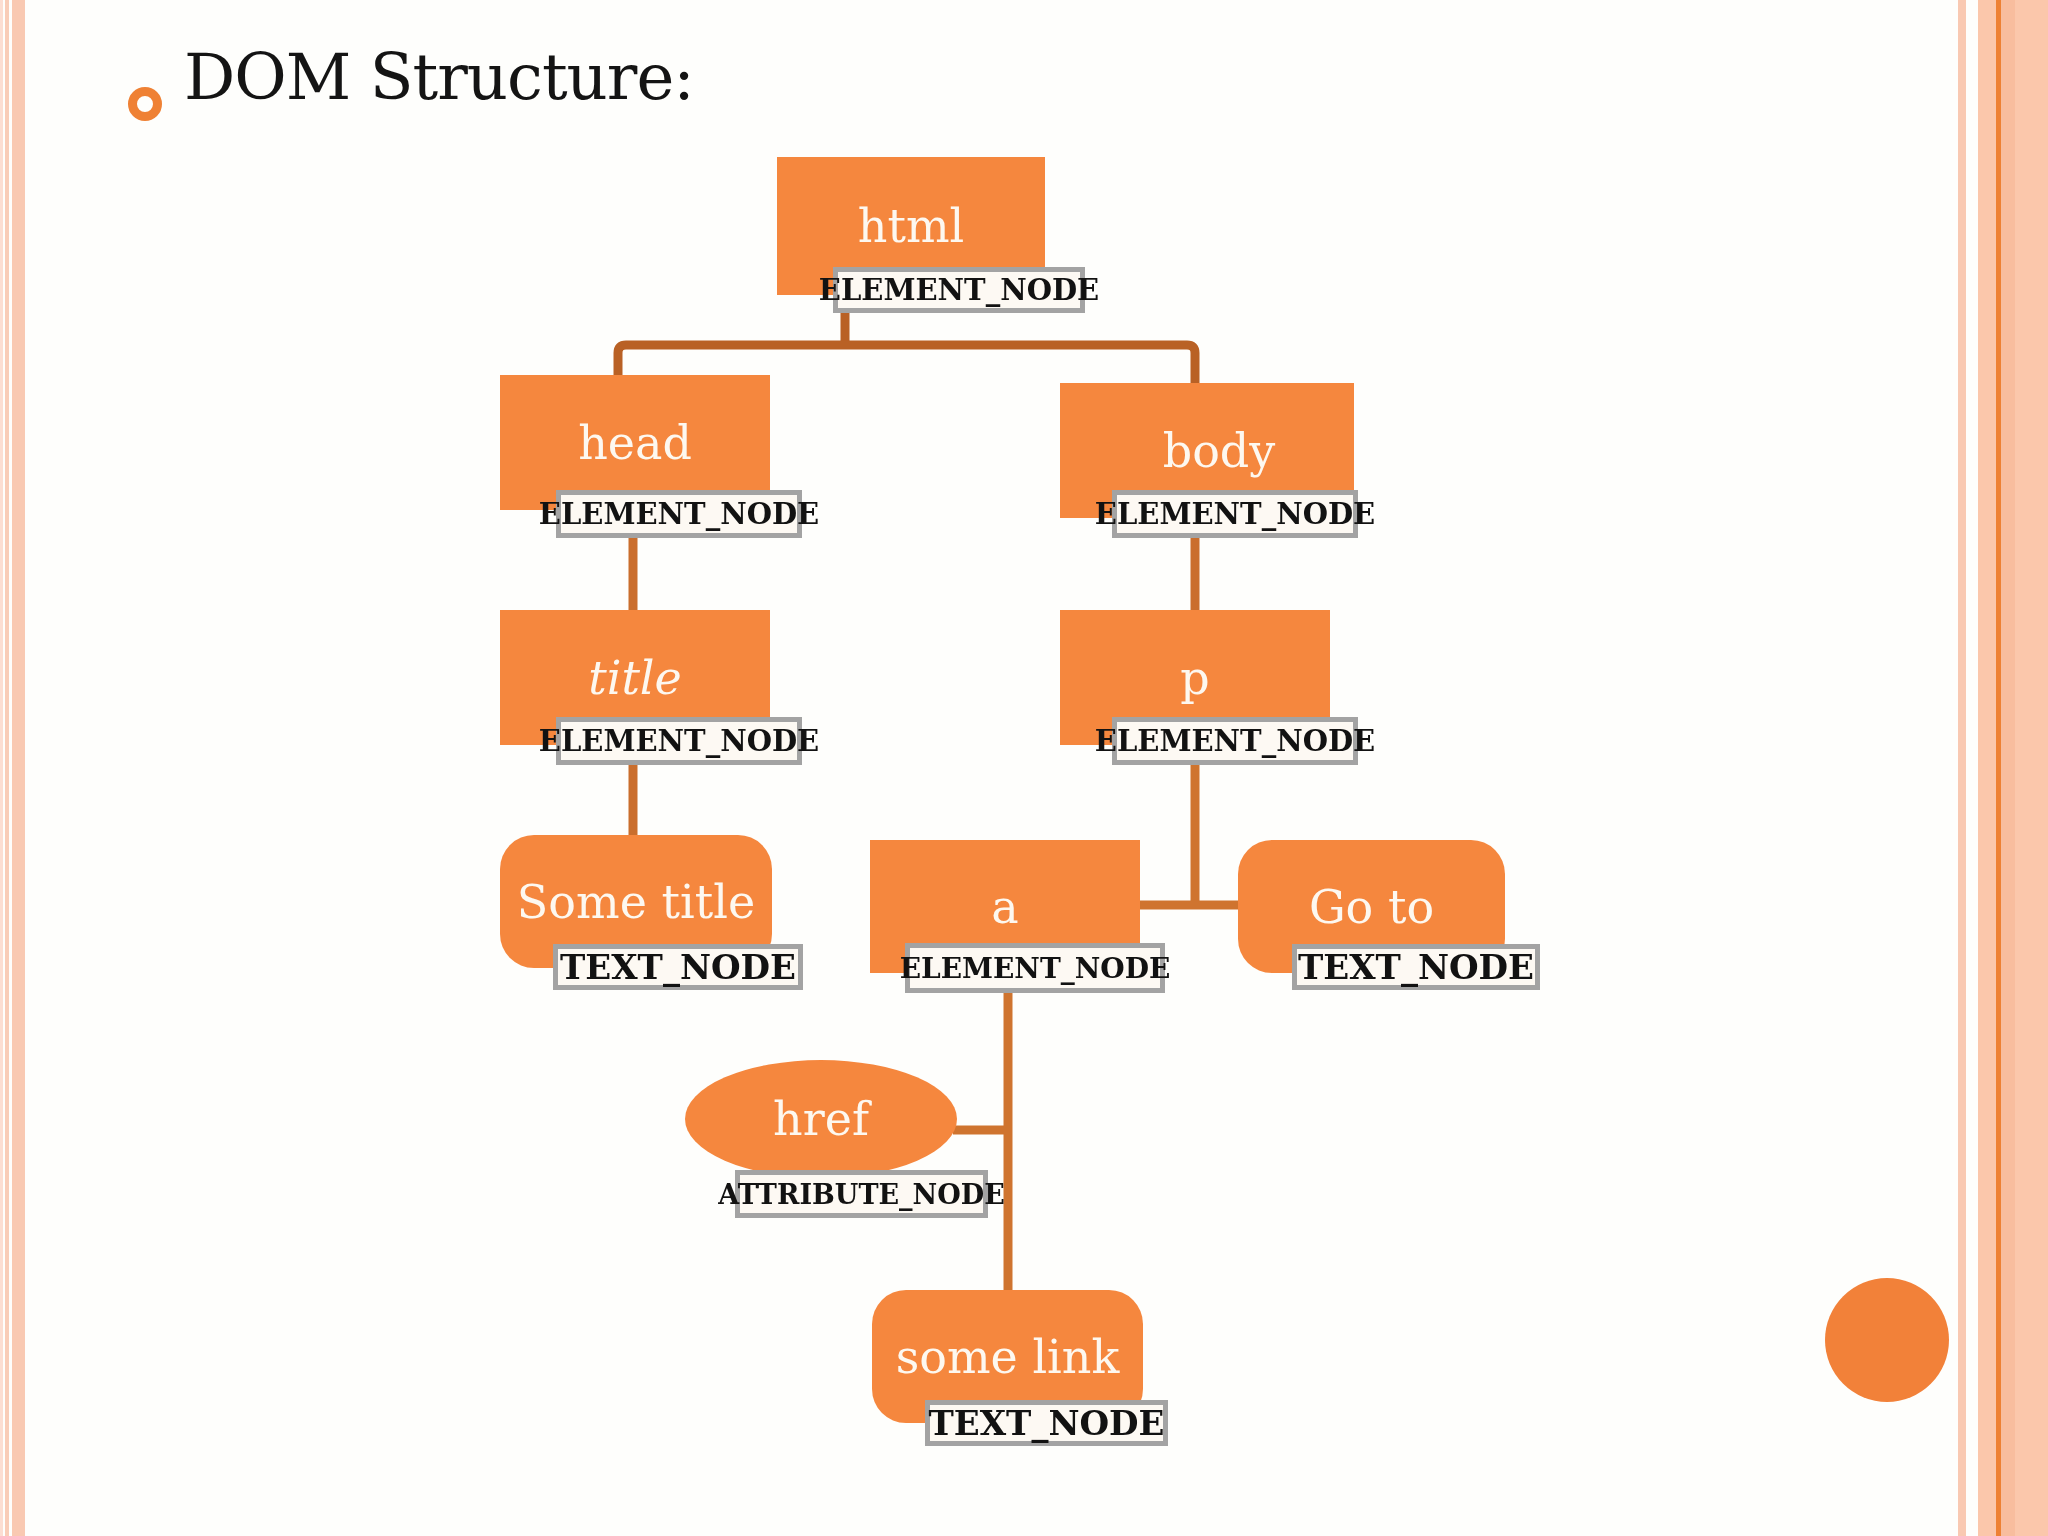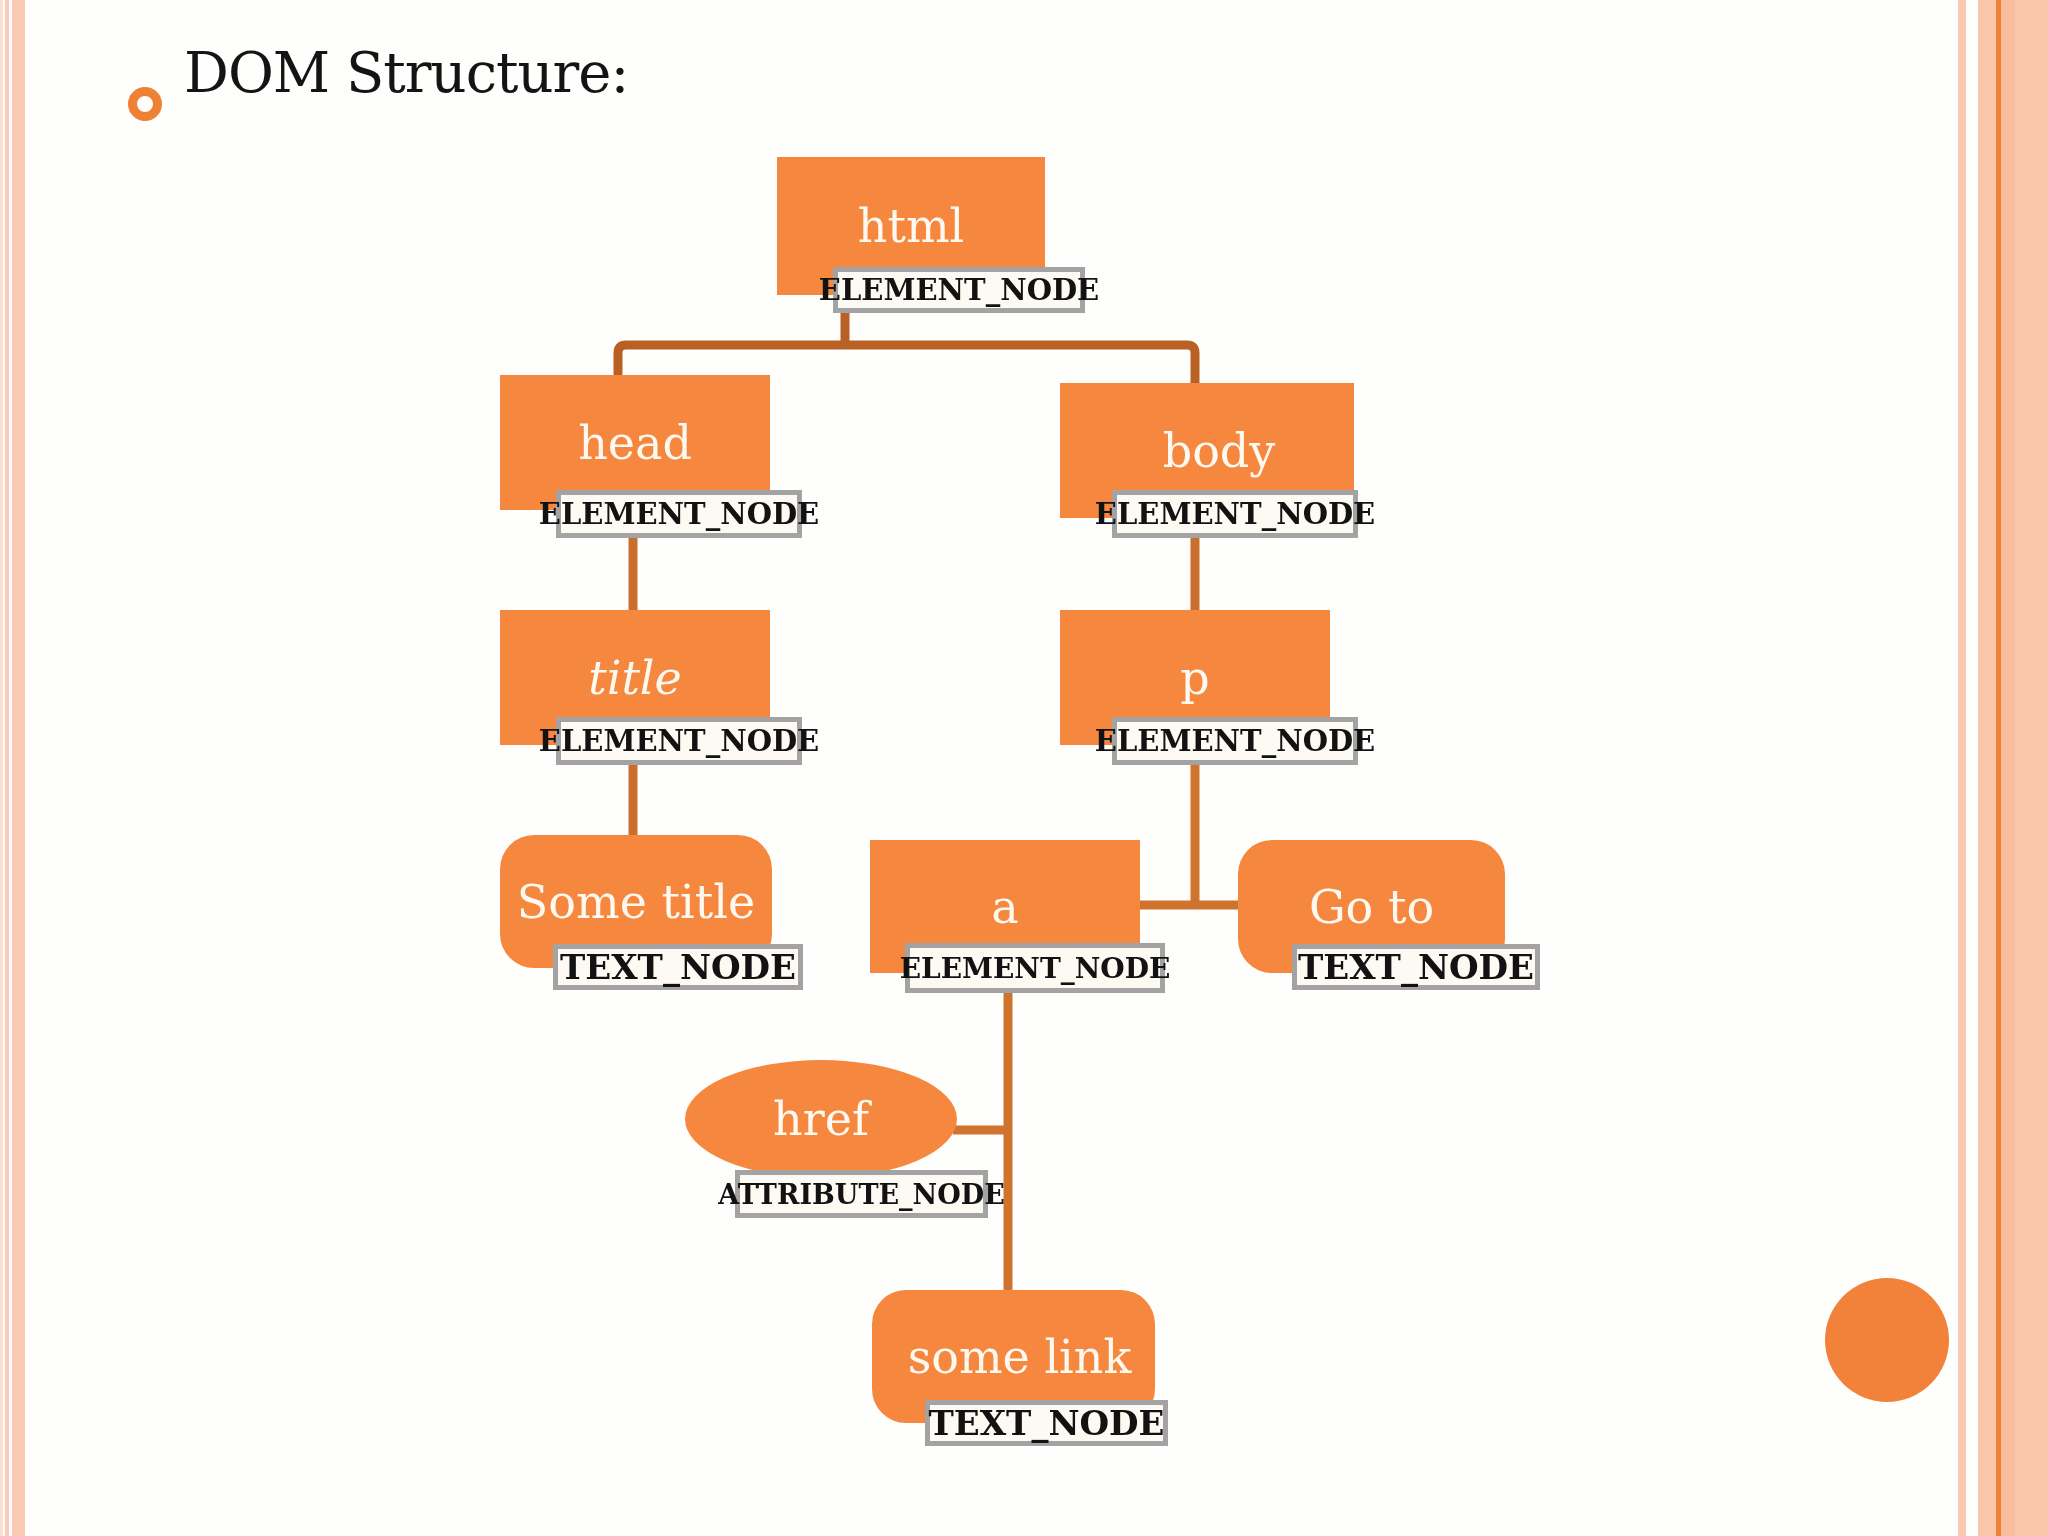--- a/index.html
+++ b/index.html
@@ -20,21 +20,21 @@
   #rs3{left:2001px;width:14px;background:#f8bd9e;}
   #rs4{left:1996px;width:5px;background:#ee8134;}
   
   .bullet{
     position:absolute;left:128px;top:87px;width:34px;height:34px;
     box-sizing:border-box;border:9px solid #ef8134;border-radius:50%;
     background:transparent;
   }
   .page-title{
     position:absolute;left:184px;top:40px;margin:0;
-    font-size:56px;font-weight:400;color:#141414;letter-spacing:-1px;
+    font-size:64px;font-weight:400;color:#141414;letter-spacing:-1px;
     white-space:nowrap;
   }
   
   svg.connectors{position:absolute;left:0;top:0;pointer-events:none;}
   
   .node{
     position:absolute;display:flex;align-items:center;justify-content:center;
     background:#f5873e;color:#fdf8f0;font-size:46px;white-space:nowrap;
   }
   .rounded{border-radius:34px;}
@@ -55,21 +55,21 @@
   #node-p{left:1060px;top:610px;width:270px;height:135px;}
   #badge-p{left:1112px;top:717px;width:246px;height:48px;font-size:29px;}
   #node-some-title{left:500px;top:835px;width:272px;height:133px;}
   #badge-some-title{left:553px;top:944px;width:250px;height:46px;font-size:34px;}
   #node-a{left:870px;top:840px;width:270px;height:133px;}
   #badge-a{left:905px;top:943px;width:260px;height:50px;font-size:28px;}
   #node-go-to{left:1238px;top:840px;width:267px;height:133px;}
   #badge-go-to{left:1292px;top:944px;width:248px;height:46px;font-size:34px;}
   #node-href{left:685px;top:1060px;width:272px;height:118px;}
   #badge-href{left:735px;top:1170px;width:253px;height:48px;font-size:27px;}
-  #node-some-link{left:872px;top:1290px;width:271px;height:133px;padding-left:12px;}
+  #node-some-link{left:872px;top:1290px;width:271px;height:133px;}
   #badge-some-link{left:925px;top:1400px;width:243px;height:46px;font-size:34px;}
   
   .corner-circle{
     position:absolute;left:1825px;top:1278px;width:124px;height:124px;
     border-radius:50%;background:#f28139;
   }
 </style>
 </head>
 <body>
 

